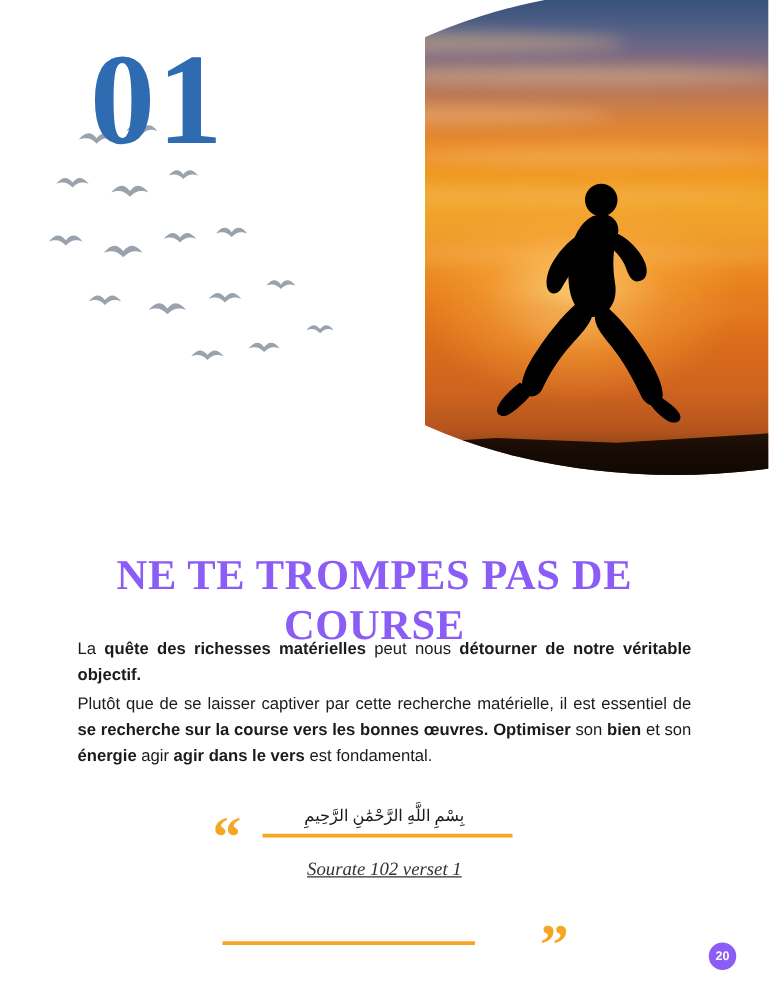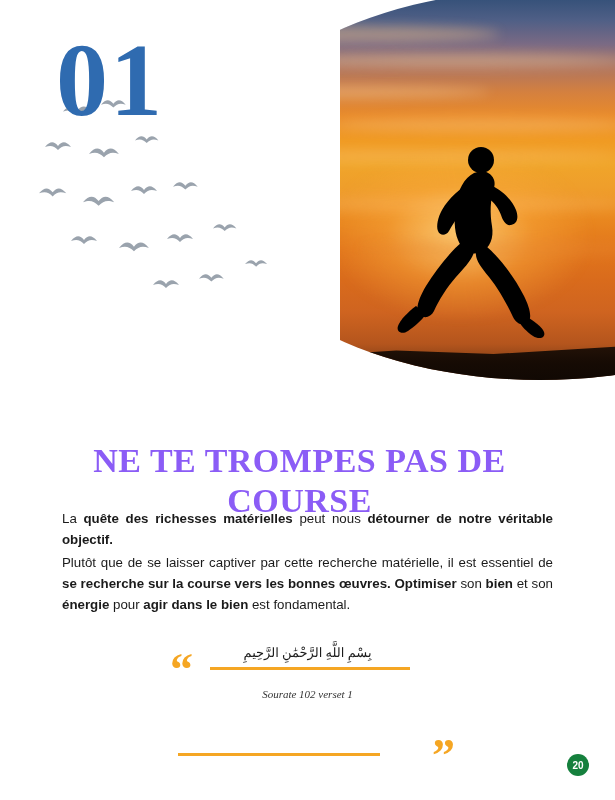--- a/index.html
+++ b/index.html
@@ -116,21 +116,21 @@
     left: 0;
     top: 0;
     width: 340px;
     height: 400px;
     background: #ffffff;
   }
 
   
   .big-number {
     position: absolute;
-    left: 56px;
+    left: 72px;
     top: 28px;
     font-family: "Liberation Serif", serif;
     font-size: 104px;
     line-height: 1;
     font-weight: 700;
     color: #2f6bb0;
     letter-spacing: 2px;
     z-index: 5;
   }
 
@@ -216,34 +216,35 @@
     font-weight: 700;
     font-style: italic;
     font-size: 17px;
     line-height: 1.45;
     color: #1b1b1b;
     letter-spacing: .3px;
   }
   .quote-src {
     margin-top: 27px;
     font-family: "Liberation Serif", serif;
-    font-size: 11px;
+    font-size: 15px;
     font-style: italic;
     color: #333;
+    text-decoration: underline;
   }
 
   
   .page-num {
     position: absolute;
     right: 26px;
     bottom: 24px;
     width: 22px;
     height: 22px;
     border-radius: 50%;
-    background: #15803d;
+    background: #8b5cf6;
     color: #ffffff;
     font-size: 10px;
     font-weight: 700;
     display: flex;
     align-items: center;
     justify-content: center;
   }
 </style>
 </head>
 <body>
@@ -343,21 +344,21 @@
             <path d="M0 6 C5 0 9 0 13 5 C17 0 21 0 26 6 C20 4 17 5 13 9 C9 5 6 4 0 6 Z"></path>
           </g>
       </g>
     </svg>
   </div>
 
   <h1 class="title">NE TE TROMPES PAS DE COURSE</h1>
 
   <div class="body-copy">
     <p><span>La </span><b>quête des richesses matérielles</b><span> peut nous </span><b>détourner de notre véritable objectif.</b></p>
-    <p><span>Plutôt que de se laisser captiver par cette recherche matérielle, il est essentiel de </span><b>se recherche sur la course vers les bonnes œuvres. Optimiser</b><span> son </span><b>bien</b><span> et son </span><b>énergie</b><span> pour </span><b>agir dans le bien</b><span> est fondamental.</span></p>
+    <p><span>Plutôt que de se laisser captiver par cette recherche matérielle, il est essentiel de </span><b>se recherche sur la course vers les bonnes œuvres. Optimiser</b><span> son </span><b>bien</b><span> et son </span><b>énergie</b><span> agir </span><b>agir dans le vers</b><span> est fondamental.</span></p>
   </div>
 
   <div class="quote-block">
     <div class="basmala">بِسْمِ اللَّهِ الرَّحْمَٰنِ الرَّحِيمِ</div>
     <div class="qmark qmark-open">“</div>
     <div class="rule rule-top"></div>
     <div class="rule rule-bottom"></div>
     <div class="qmark qmark-close">”</div>
     <div class="quote-src">Sourate 102 verset 1</div>
   </div>

